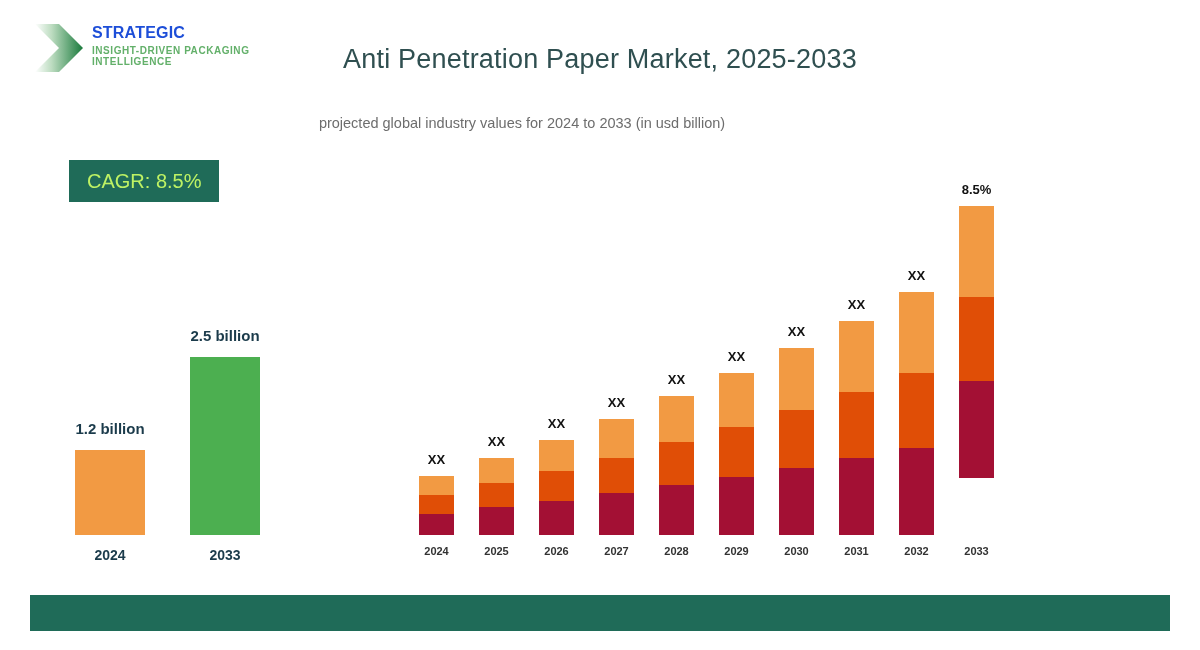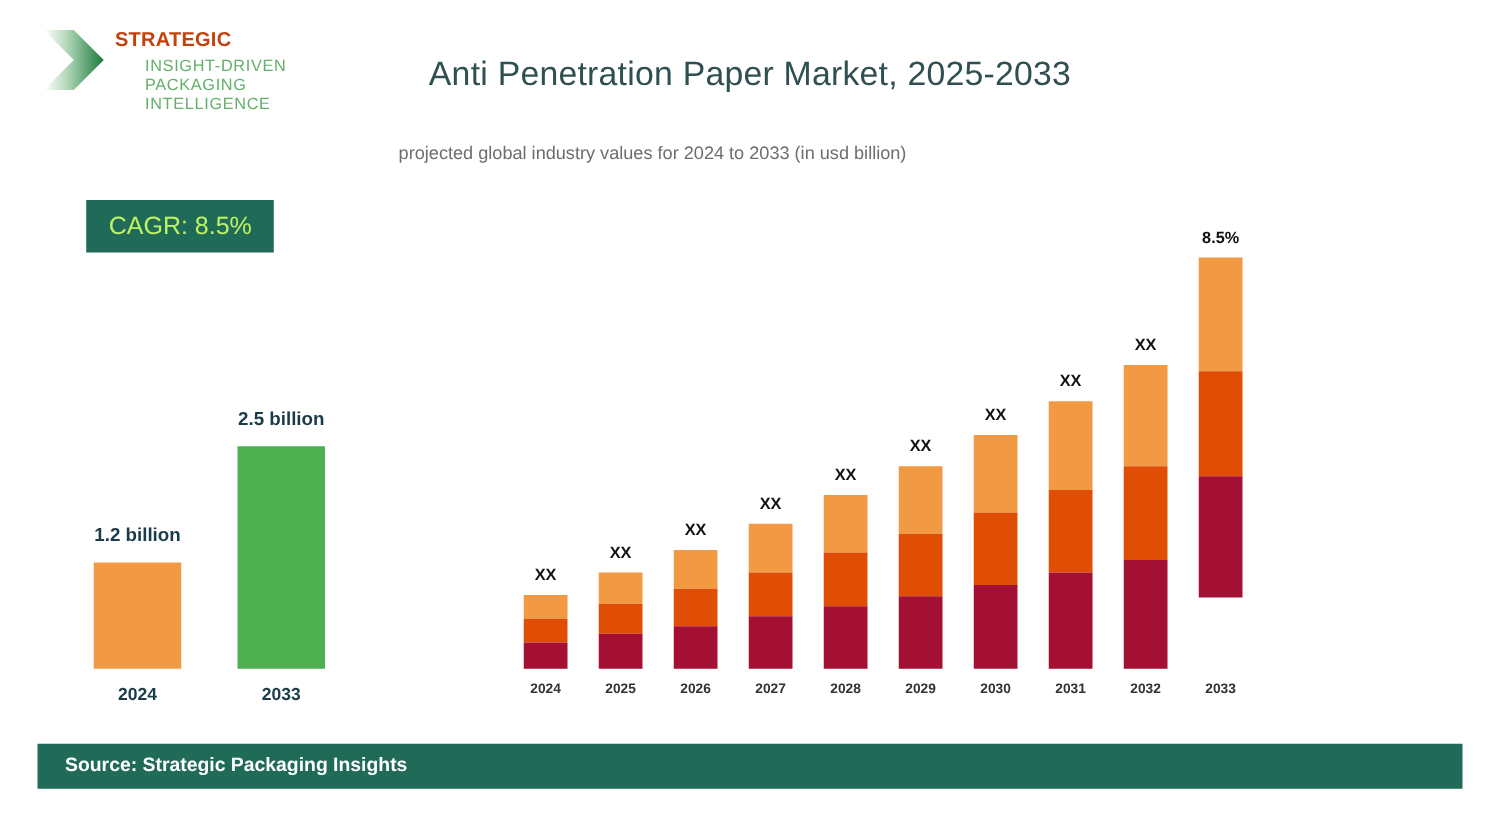--- a/index.html
+++ b/index.html
@@ -8,24 +8,24 @@
     font-family:"Liberation Sans",sans-serif;
     position:relative;overflow:hidden;
   }
   .canvas{position:relative;width:1200px;height:650px;}
 
   
   .logo{position:absolute;left:30px;top:14px;width:230px;height:66px;}
   .logo-mark{position:absolute;left:3px;top:6px;width:52px;height:56px;}
   .logo-text{position:absolute;left:62px;top:10px;}
   .logo-l1,.logo-l2{
-    font-size:16px;font-weight:bold;color:#c2410c;letter-spacing:.2px;line-height:17px;
+    font-size:16px;font-weight:bold;color:#1d4ed8;letter-spacing:.2px;line-height:17px;
   }
   .logo-tag{
-    margin-top:4px;font-size:13px;font-weight:normal;color:#63b06a;letter-spacing:.55px;margin-left:24px;
+    margin-top:4px;font-size:10px;font-weight:bold;color:#63b06a;letter-spacing:.55px;
   }
 
   
   .title{
     position:absolute;left:0;top:44px;width:1200px;text-align:center;
     font-size:27px;color:#2F4F50;letter-spacing:.2px;
   }
   .subtitle{
     position:absolute;left:0;top:115px;width:1044px;text-align:center;
     font-size:14.5px;color:#6d6d6d;
@@ -192,16 +192,15 @@
       <div class="sbar" style="left: 554px; height: 329px;">
         <div class="toplabel">8.5%</div>
         <div class="seg seg-top" style="height: 90.882px;"></div>
         <div class="seg seg-mid" style="height: 83.754px;"></div>
         <div class="seg seg-bot" style="height: 97.416px;"></div>
         <div class="yearlabel">2033</div>
       </div>
     </div>
 
   <div class="footer">
-    <div>Source: Strategic Packaging Insights</div>
   </div>
 
 </div>
 
 </body></html>

